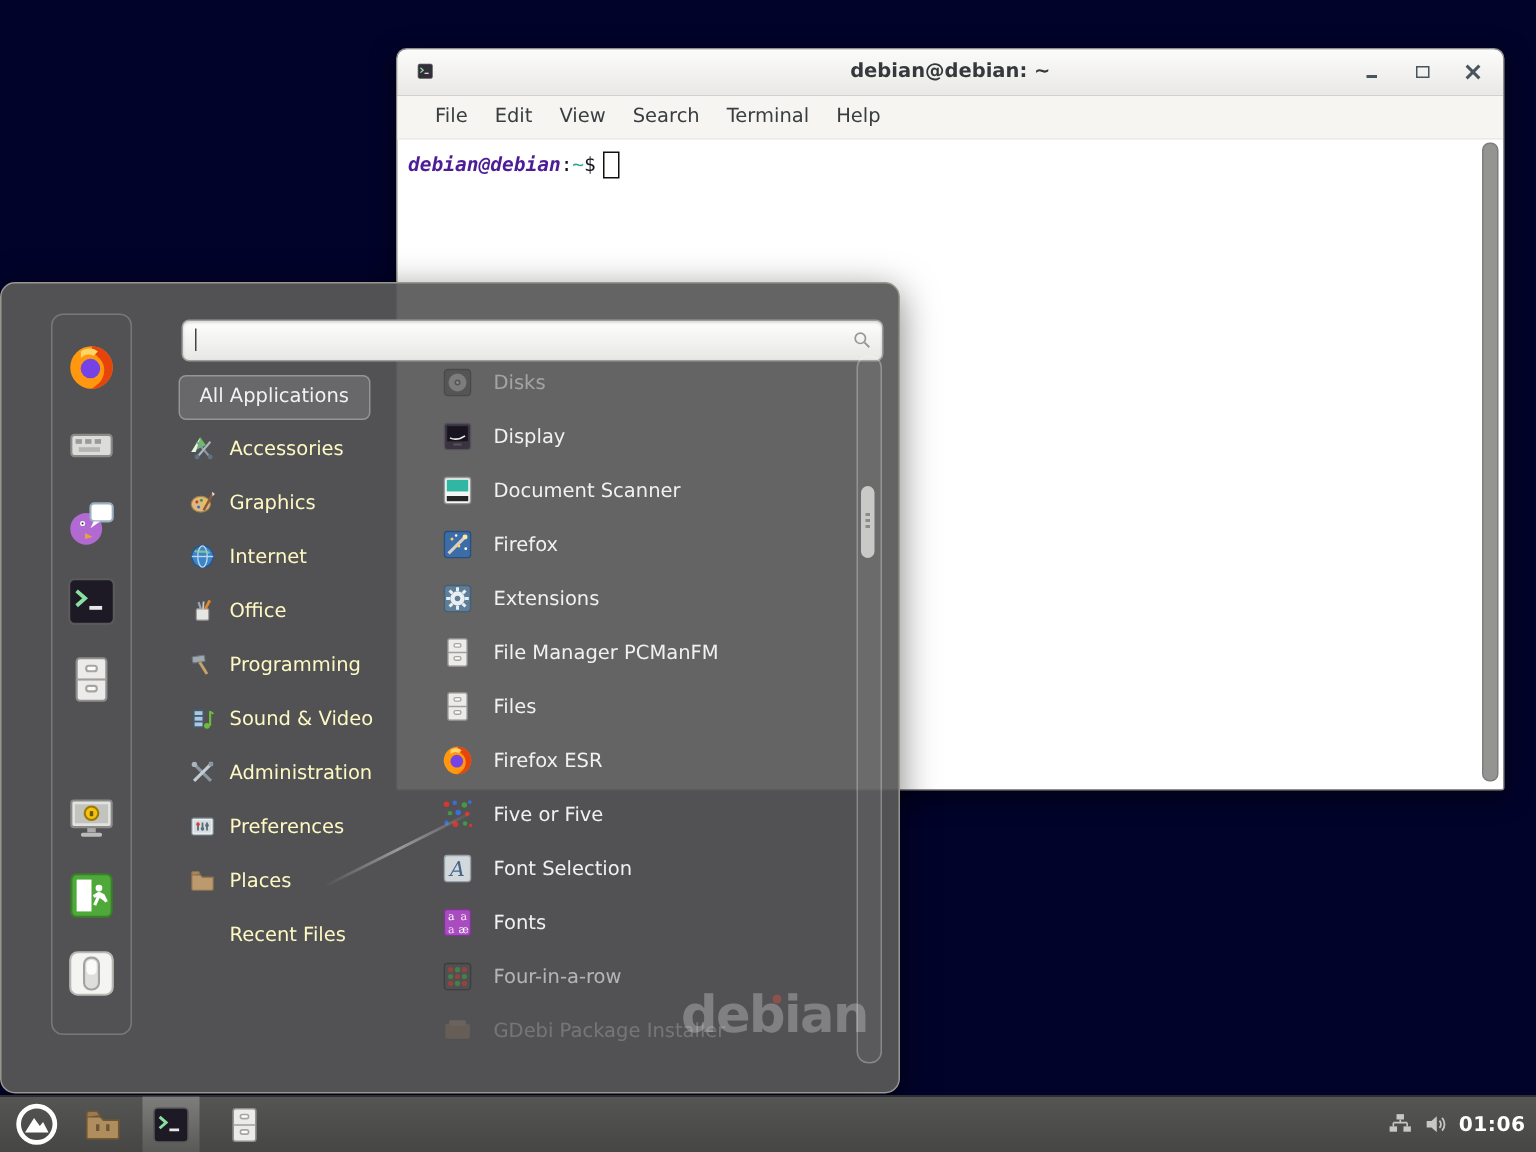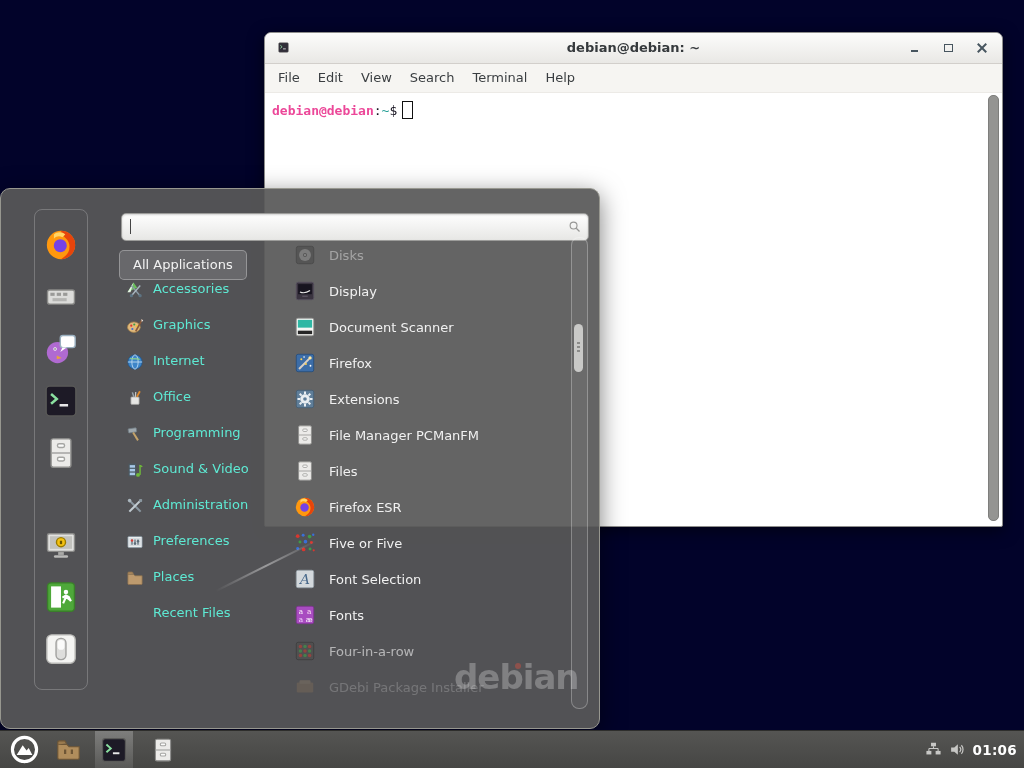--- a/index.html
+++ b/index.html
@@ -17,26 +17,26 @@
   .tb-title{position:absolute;left:0;right:0;top:0;line-height:30px;text-align:center;
     font-weight:bold;font-size:13px;color:#35393c;}
   .tb-btns{position:absolute;right:14px;top:0;height:30px;display:flex;align-items:center;gap:22px;}
   .wbtn{width:12px;height:14px;display:flex;align-items:center;justify-content:center;cursor:default;}
   .glyph-min{width:7px;height:2px;background:#47555f;margin-top:5px;}
   .glyph-max{width:7px;height:6px;border:1.5px solid #47555f;}
   .glyph-close{position:relative;width:10px;height:10px;}
   .glyph-close::before,.glyph-close::after{content:"";position:absolute;left:-1px;top:4px;width:12px;height:2px;background:#47555f;}
   .glyph-close::before{transform:rotate(45deg);}
   .glyph-close::after{transform:rotate(-45deg);}
-  .menubar{height:28px;background:#f6f5f2;display:flex;align-items:center;padding-left:4px;
+  .menubar{height:28px;background:#f6f5f2;display:flex;align-items:center;padding-left:16px;
     border-bottom:1px solid #eceae6;}
   .mb-item{padding:0 9px;font-size:13px;color:#3a3e41;line-height:28px;}
   .term-body{position:relative;height:433px;font-family:"DejaVu Sans Mono","Liberation Mono",monospace;font-size:13px;}
   .prompt{position:absolute;left:7px;top:8px;display:flex;align-items:center;white-space:pre;}
-  .p-user{color:#ec4899;font-weight:bold;}
+  .p-user{color:#4c1d95;font-weight:bold;font-style:italic;}
   .p-sep{color:#171421;}
   .p-path{color:#2aa198;}
   .p-dollar{color:#171421;}
   .cursor{width:9px;height:16px;border:1.6px solid #101010;margin-left:5px;}
   .term-scroll{position:absolute;top:2px;right:2px;bottom:5px;width:11px;}
   .term-thumb{position:absolute;top:0;bottom:0;right:1px;width:9px;background:#949492;
     border:1px solid #7e7e7c;border-radius:5px;}
 
   
   .menu-win{position:absolute;left:0;top:188px;width:598px;height:539px;
@@ -49,21 +49,21 @@
     background:linear-gradient(#fefefe,#e7e7e5);border:1px solid #9c9c9a;border-radius:5px;
     box-shadow:inset 0 1px 2px rgba(0,0,0,.18);}
   .search-input{position:absolute;inset:0;background:transparent;border:none;outline:none;
     font:13px "DejaVu Sans",sans-serif;color:#222;padding:0 26px 0 10px;}
   .search-caret{position:absolute;left:8px;top:5px;width:1px;height:15px;background:#444;}
   .search-mag{position:absolute;right:6px;top:5px;width:15px;height:15px;opacity:.7;}
   .allapps{position:absolute;left:118px;top:61px;height:28px;padding:0 13px;line-height:28px;
     background:rgba(255,255,255,.13);border:1px solid rgba(255,255,255,.3);border-radius:5px;
     color:#f2f2f2;font-size:13px;}
   .cat-list{position:absolute;left:118px;top:92px;width:166px;}
-  .cat{height:36px;display:flex;gap:9px;padding-left:7px;color:#5eead4;font-size:13px;}
+  .cat{height:36px;display:flex;align-items:center;gap:9px;padding-left:7px;color:#fef9c3;font-size:13px;}
   .cat .ic{width:18px;height:18px;}
   .app-list{position:absolute;left:284px;top:48px;width:284px;height:472px;overflow:hidden;}
   .app{height:36px;display:flex;align-items:center;gap:13px;padding-left:9px;color:#f1f1f1;font-size:13px;}
   .app .ic{width:22px;height:22px;}
   .op45{opacity:.45;} .op62{opacity:.62;} .op22{opacity:.22;}
   .app-scroll{position:absolute;left:570px;top:48px;width:15px;height:470px;
     border:1px solid rgba(255,255,255,.28);border-radius:8px;background:rgba(255,255,255,.05);}
   .app-thumb{position:absolute;left:2px;top:86px;width:9px;height:48px;background:#c9c9c7;border-radius:5px;}
   .app-thumb::before{content:"";position:absolute;left:3px;top:18px;width:3px;height:2px;background:#8b8b89;
     box-shadow:0 4px 0 #8b8b89,0 8px 0 #8b8b89;}

